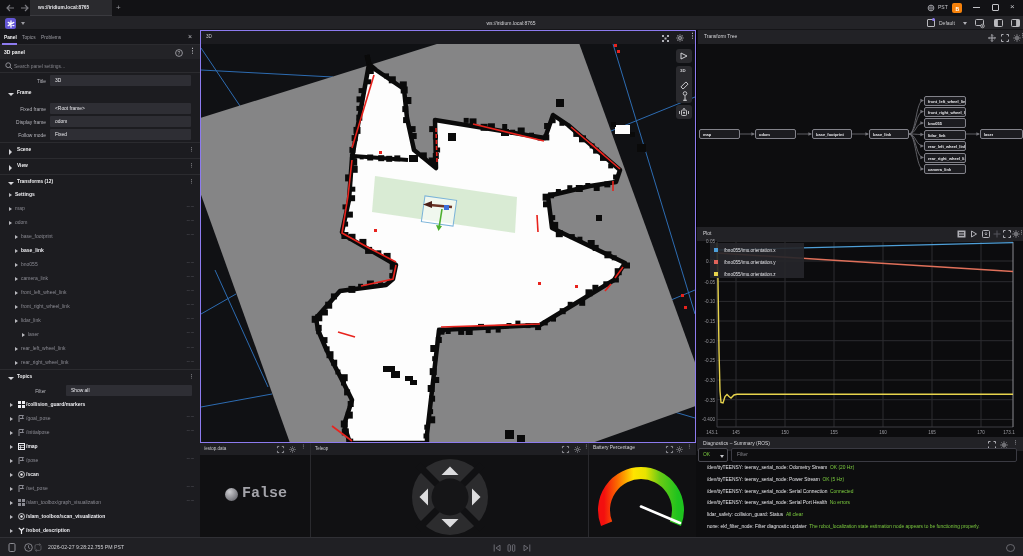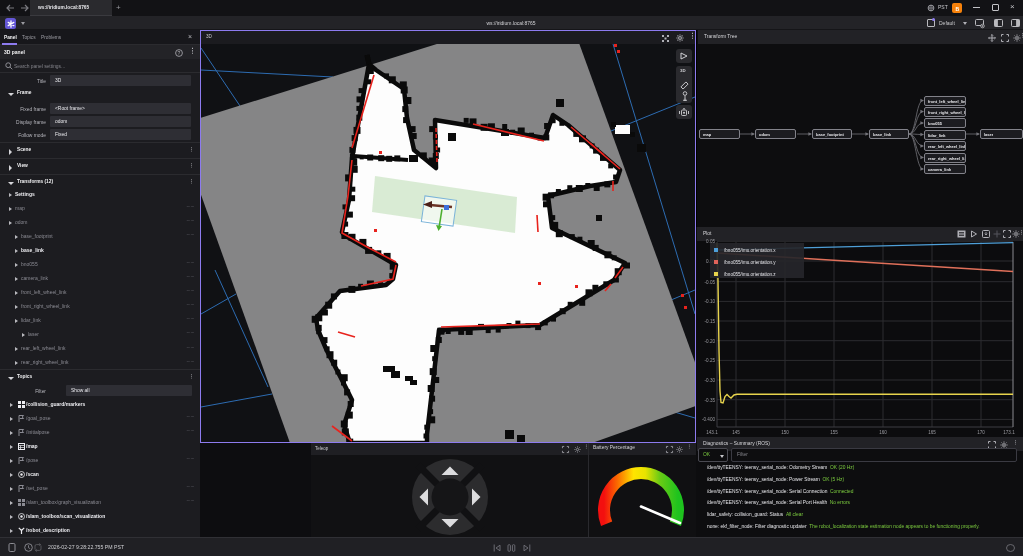--- a/index.html
+++ b/index.html
@@ -721,20 +721,37 @@
  <div class="r" style="left:35px;top:11px;width:286px;height:14px;background:#0d0d0f;border:1px solid #3a3a42;border-radius:2px">
   <div class="r txt" style="left:5px;top:3px;color:#84848b;font-size:4.9px">Filter</div>
  </div>
 <div class="r txt" style="left:11px;top:28.0px;font-size:4.85px;color:#e6e6ea">/dev/ttyTEENSY: teensy_serial_node: Odometry Stream&nbsp;&nbsp;<span style="color:#7ccc3f">OK (20 Hz)</span></div>
       <div class="r txt" style="left:11px;top:39.8px;font-size:4.85px;color:#e6e6ea">/dev/ttyTEENSY: teensy_serial_node: Power Stream&nbsp;&nbsp;<span style="color:#7ccc3f">OK (5 Hz)</span></div>
       <div class="r txt" style="left:11px;top:51.599999999999994px;font-size:4.85px;color:#e6e6ea">/dev/ttyTEENSY: teensy_serial_node: Serial Connection&nbsp;&nbsp;<span style="color:#7ccc3f">Connected</span></div>
       <div class="r txt" style="left:11px;top:63.39999999999999px;font-size:4.85px;color:#e6e6ea">/dev/ttyTEENSY: teensy_serial_node: Serial Port Health&nbsp;&nbsp;<span style="color:#7ccc3f">No errors</span></div>
       <div class="r txt" style="left:11px;top:75.19999999999999px;font-size:4.85px;color:#e6e6ea">lidar_safety: collision_guard: Status&nbsp;&nbsp;<span style="color:#7ccc3f">All clear</span></div>
       <div class="r txt" style="left:11px;top:86.99999999999999px;font-size:4.85px;color:#e6e6ea">none: ekf_filter_node: Filter diagnostic updater&nbsp;&nbsp;<span style="color:#7ccc3f">The robot_localization state estimation node appears to be functioning properly.</span></div>
     </div>
+<div class="r" style="left:200px;top:443px;width:111px;height:94px;background:#101012;border-right:1px solid #2a2a2e">
+ <div class="r" style="left:0;top:0;width:110px;height:12px;background:#1f1f23">
+  <div class="r txt" style="left:4px;top:2.5px;color:#c9c9ce;font-size:4.5px">/estop.data</div>
+  <svg class="r" style="left:77px;top:3px" width="7" height="7" viewBox="0 0 8 8">
+          <path d="M0.5,2.5v-2h2M5.5,0.5h2v2M7.5,5.5v2h-2M2.5,7.5h-2v-2" fill="none" stroke="#a0a0a6" stroke-width="1"></path>
+        </svg>
+  <svg class="r" style="left:89px;top:3px" width="7" height="7" viewBox="0 0 8 8">
+          <circle cx="4" cy="4" r="1.3" fill="none" stroke="#a0a0a6" stroke-width="0.9"></circle>
+          <g stroke="#a0a0a6" stroke-width="1">
+            <path d="M4,0.5v1.1M4,6.4v1.1M0.5,4h1.1M6.4,4h1.1M1.6,1.6l0.8,0.8M5.6,5.6l0.8,0.8M6.4,1.6l-0.8,0.8M2.4,5.6l-0.8,0.8"></path>
+          </g>
+        </svg>
+  <div class="r txt" style="left:101px;top:1px;color:#a0a0a6;font-size:4.6px;font-weight:bold">⋮</div>
+ </div>
+ <div class="r" style="left:25px;top:45px;width:13px;height:13px;border-radius:50%;background:radial-gradient(circle at 35% 30%,#cdcdd1,#77777d 70%,#5e5e64)"></div>
+ <div class="r txt" style="left:42px;top:42px;color:#a4a4aa;font-size:15px;font-weight:bold;font-family:'Liberation Mono',monospace">False</div>
+</div>
 
 <div class="r" style="left:311px;top:443px;width:278px;height:94px;background:#111113;border-right:1px solid #2a2a2e">
  <div class="r" style="left:0;top:0;width:277px;height:12px;background:#1f1f23">
   <div class="r txt" style="left:4px;top:2.5px;color:#c9c9ce;font-size:4.5px">Teleop</div>
   <svg class="r" style="left:251px;top:3px" width="7" height="7" viewBox="0 0 8 8">
           <path d="M0.5,2.5v-2h2M5.5,0.5h2v2M7.5,5.5v2h-2M2.5,7.5h-2v-2" fill="none" stroke="#a0a0a6" stroke-width="1"></path>
         </svg>
   <svg class="r" style="left:263px;top:3px" width="7" height="7" viewBox="0 0 8 8">
           <circle cx="4" cy="4" r="1.3" fill="none" stroke="#a0a0a6" stroke-width="0.9"></circle>
           <g stroke="#a0a0a6" stroke-width="1">

